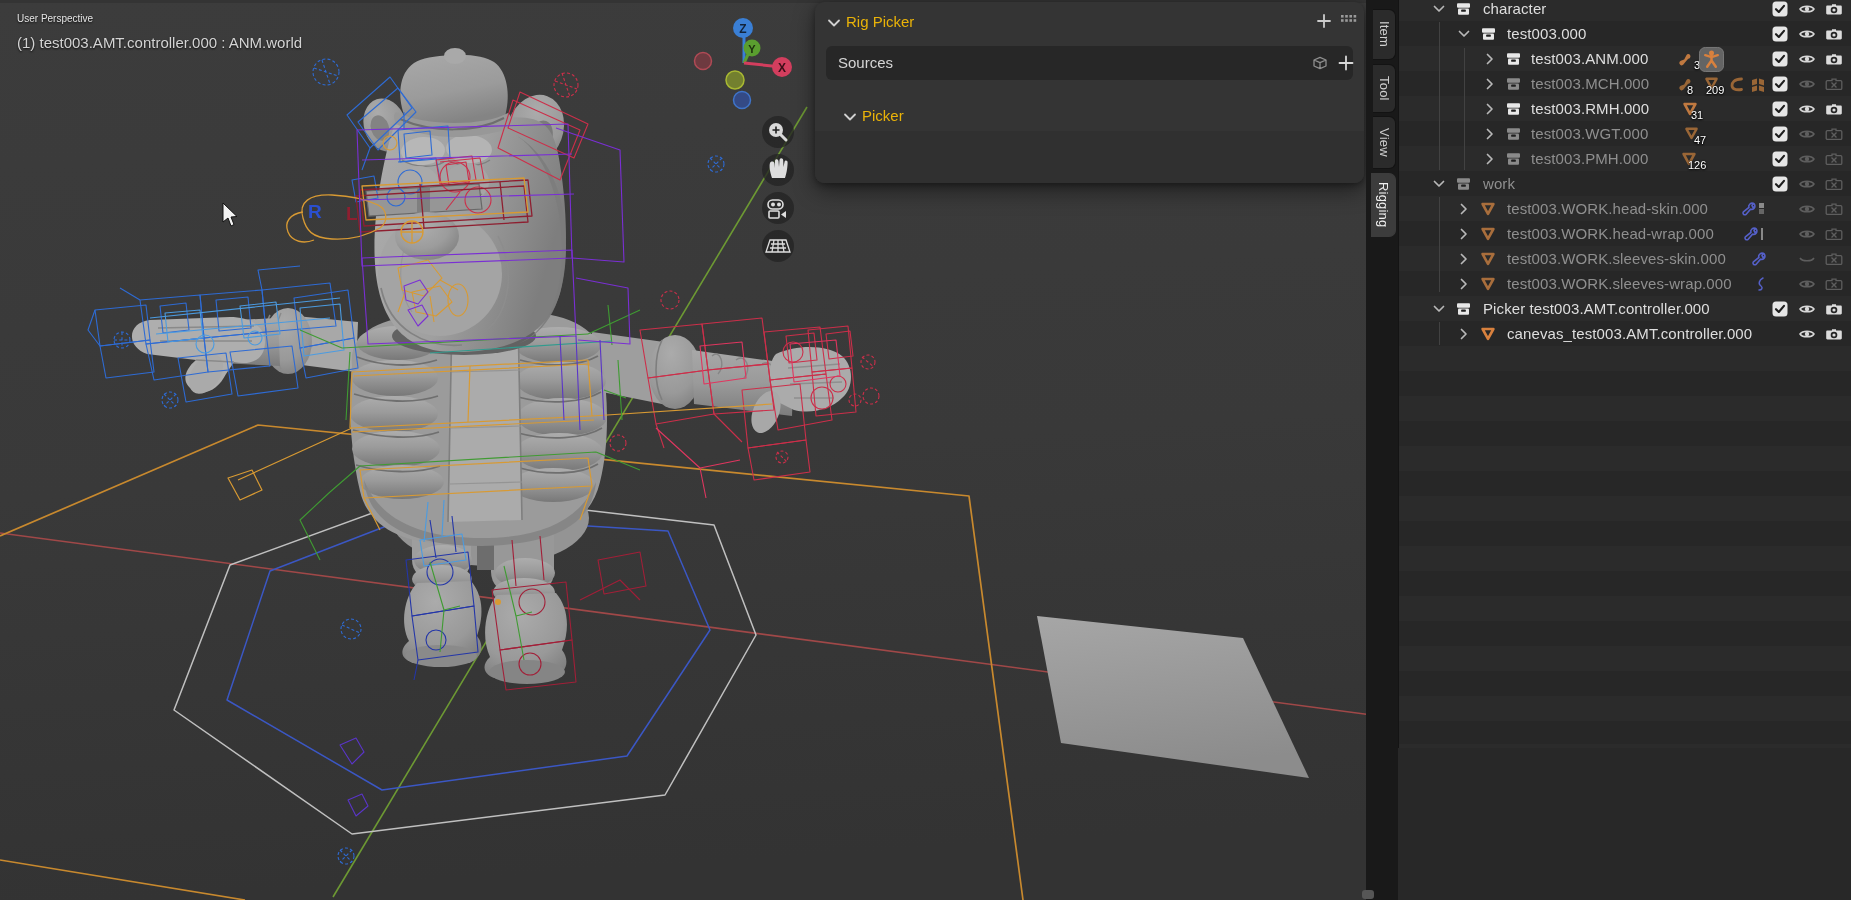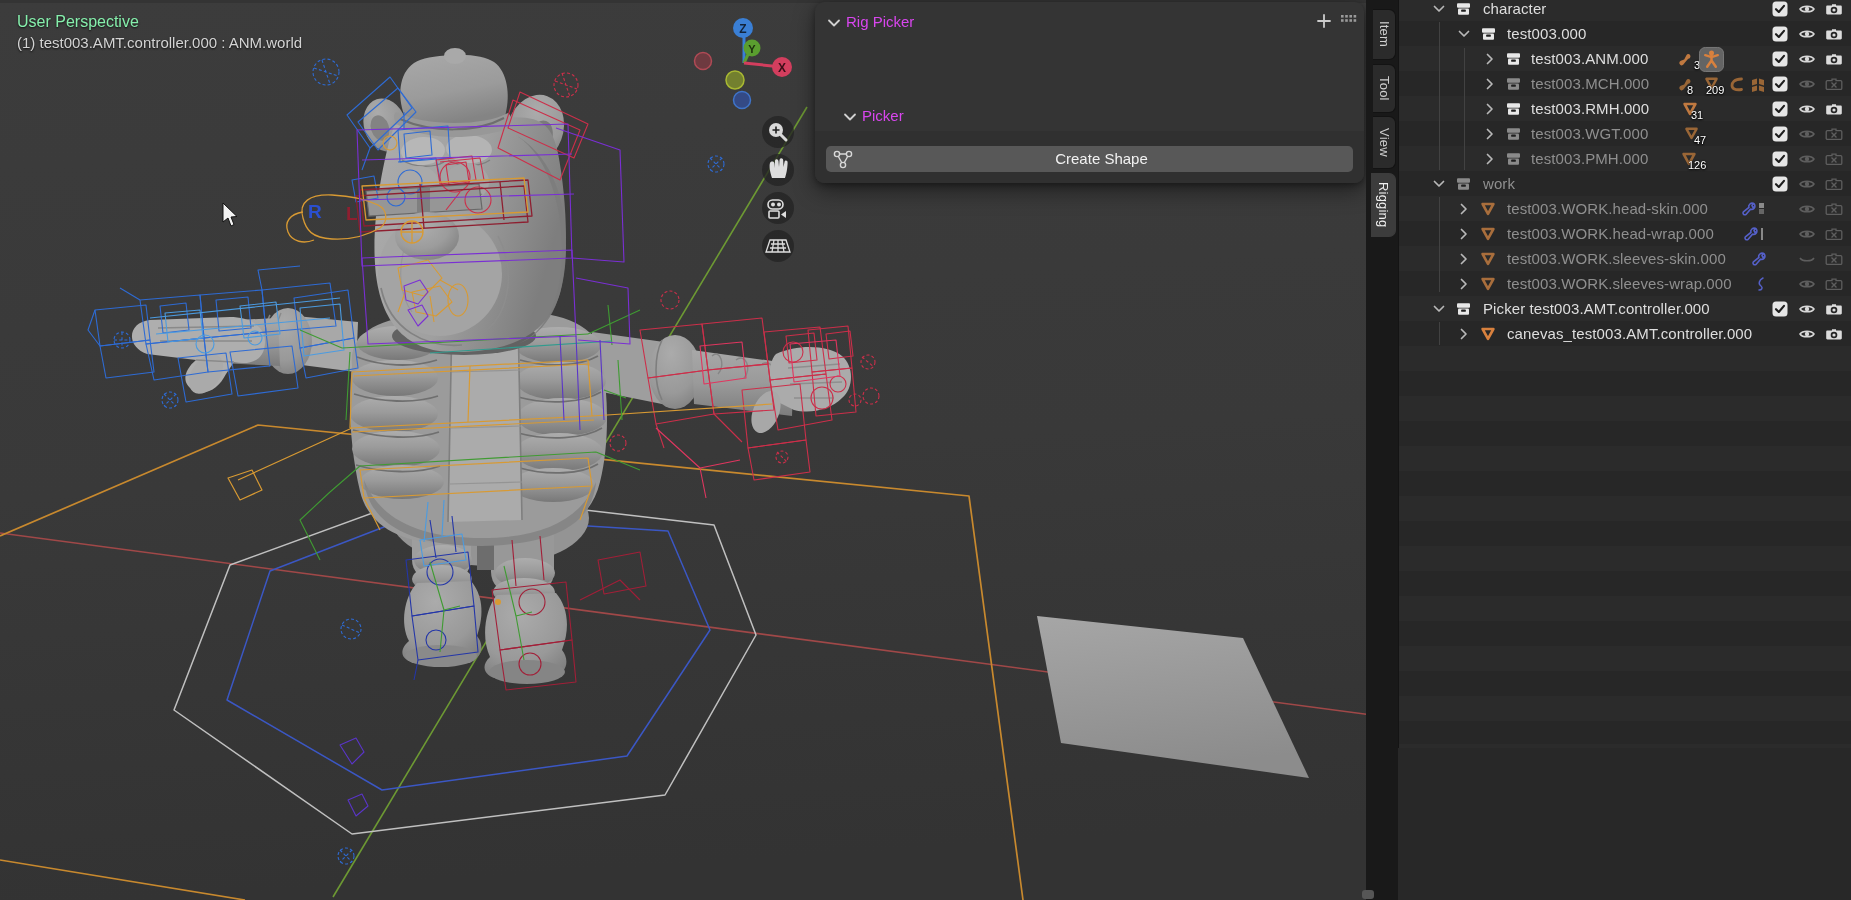--- a/index.html
+++ b/index.html
@@ -25,23 +25,23 @@
   
   #panel{position:absolute;left:815px;top:2px;width:549px;height:181px;background:#343434;
     border-radius:9px;box-shadow:0 8px 22px rgba(0,0,0,0.45), 0 2px 6px rgba(0,0,0,0.35);}
   #panel .sub{position:absolute;left:0;top:129px;width:549px;height:52px;background:#303030;
     border-radius:0 0 9px 9px;}
   #srcfield{position:absolute;left:11px;top:44px;width:527px;height:34px;background:#272727;border-radius:6px;}
   #srcfield .lbl{position:absolute;left:12px;top:8px;font-size:15px;color:#d5d5d5;}
   #createbtn{position:absolute;left:11px;top:144px;width:527px;height:26px;background:#585858;
     border-radius:5px;}
   #createbtn .lbl{position:absolute;left:24px;right:0;top:4px;text-align:center;font-size:15px;color:#f2f2f2;}
-  .ptxt{position:absolute;font-size:15px;color:#d946ef;}
+  .ptxt{position:absolute;font-size:15px;color:#eab308;}
   
-  #vptext1{position:absolute;left:17px;top:13px;font-size:16px;color:#86efac;
+  #vptext1{position:absolute;left:17px;top:13px;font-size:10px;color:#e5e5e5;
     text-shadow:0 1px 2px rgba(0,0,0,0.8);}
   #vptext2{position:absolute;left:17px;top:34px;font-size:15px;color:#d4d4d4;
     text-shadow:0 1px 2px rgba(0,0,0,0.8);text-align:center;}
 </style>
 </head>
 <body>
 <div id="stage">
   <svg id="vp" width="1372" height="900" viewBox="0 0 1372 900">
 <defs>
   <linearGradient id="bgg" x1="0" y1="0" x2="0.1" y2="1">
@@ -440,34 +440,34 @@
       <rect x="1" y="1" width="2.6" height="2.6"></rect>
           <rect x="5.2" y="1" width="2.6" height="2.6"></rect>
           <rect x="9.4" y="1" width="2.6" height="2.6"></rect>
           <rect x="13.6" y="1" width="2.6" height="2.6"></rect>
       <rect x="1" y="5.2" width="2.6" height="2.6"></rect>
           <rect x="5.2" y="5.2" width="2.6" height="2.6"></rect>
           <rect x="9.4" y="5.2" width="2.6" height="2.6"></rect>
           <rect x="13.6" y="5.2" width="2.6" height="2.6"></rect>
     </g>
   </svg>
+  <div id="srcfield">
+    <div class="lbl">Sources</div>
+    <svg class="abs" style="left:485px;top:8px" width="18" height="18" viewBox="0 0 18 18">
+      <path d="M3,6 L9,3.4 L15,6 L15,12 L9,14.6 L3,12 Z M3,6 L9,8.6 L15,6 M9,8.6 L9,14.6" stroke="#8f8f8f" stroke-width="1.3" fill="none" stroke-linejoin="round"></path>
+    </svg>
+    <svg class="abs" style="left:511px;top:8px" width="18" height="18" viewBox="0 0 18 18">
+      <path d="M9,2.5 L9,15.5 M2.5,9 L15.5,9" stroke="#d8d8d8" stroke-width="1.8" fill="none" stroke-linecap="round"></path>
+    </svg>
+  </div>
   <svg class="abs" style="left:26px;top:106px" width="18" height="18" viewBox="0 0 18 18">
     <path d="M4,6.5 L9,11.5 L14,6.5" stroke="#d0d0d0" stroke-width="1.8" fill="none" stroke-linecap="round" stroke-linejoin="round"></path>
   </svg>
   <div class="ptxt" style="left:47px;top:105px">Picker</div>
   <div class="sub"></div>
-  <div id="createbtn">
-    <svg class="abs" style="left:6px;top:2px" width="22" height="22" viewBox="0 0 22 22">
-      <path d="M5,6 L17,6 L11,17 Z" stroke="#d8d8d8" stroke-width="1.4" fill="none" stroke-linejoin="round"></path>
-      <circle cx="5" cy="6" r="2.6" fill="#585858" stroke="#d8d8d8" stroke-width="1.4"></circle>
-      <circle cx="17" cy="6" r="2.6" fill="#585858" stroke="#d8d8d8" stroke-width="1.4"></circle>
-      <circle cx="11" cy="17" r="2.6" fill="#585858" stroke="#d8d8d8" stroke-width="1.4"></circle>
-    </svg>
-    <div class="lbl">Create Shape</div>
-  </div>
 </div>
 
 <div id="tabstrip">
   <div style="position:absolute;left:-4px;top:890px;width:12px;height:9px;background:#565656;border-radius:3px;"></div>
   <div class="vtab" style="top:9px;height:49px">
         <span>Item</span>
       </div>
   <div class="vtab" style="top:64px;height:47px">
         <span>Tool</span>
       </div>

